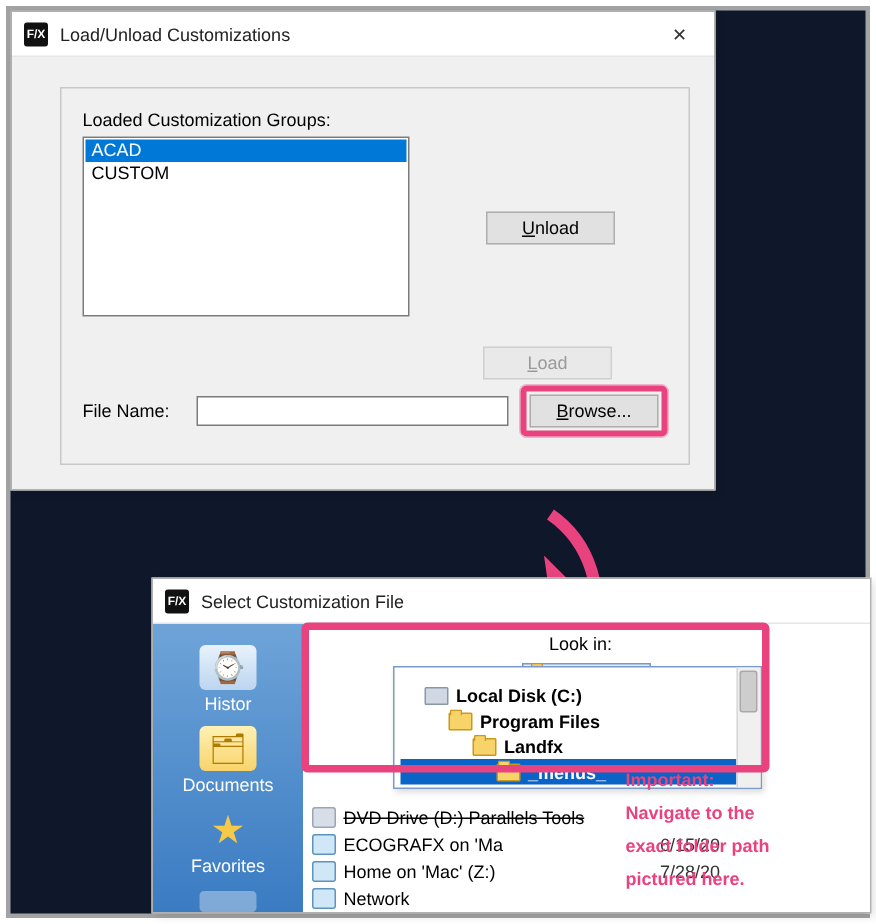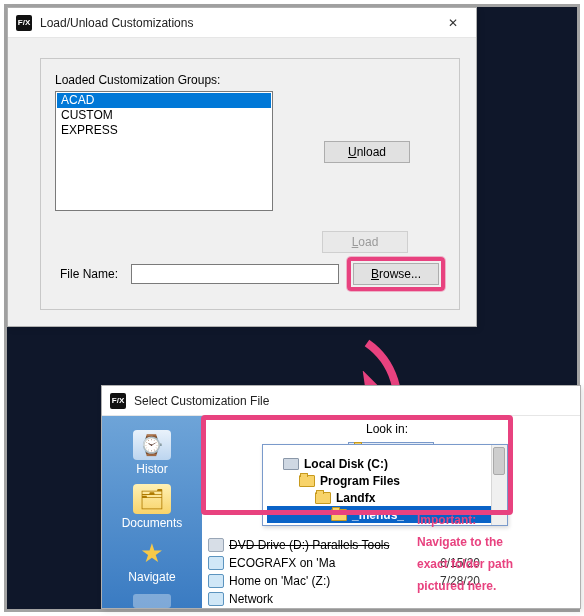--- a/index.html
+++ b/index.html
@@ -17,21 +17,21 @@
   .list-label { margin-bottom:4px; }
   .row { display:flex; gap:16px;align-items:center; }
   .listbox { flex:0 0 218px; height:120px; border:1px solid #7a7a7a; background:#fff; overflow:auto; padding:1px; }
   .listbox .opt { padding:0 4px; line-height:15px; }
   .listbox .opt.sel { background:#0078d7; color:#fff; }
   .btncol { flex:1; display:flex; flex-direction:column; align-items:center; padding-top:2px; gap:12px; }
   .winbtn { width:86px; height:22px; background:#e1e1e1; border:1px solid #adadad; display:flex; align-items:center; justify-content:center; cursor:default; }
   .winbtn.disabled { color:#9a9a9a; border-color:#cfcfcf; background:#e9e9e9; }
   .loadrow { display:flex; justify-content:flex-end; margin:20px 0 4px 0; }
   .fnrow { display:flex; align-items:center; gap:8px; }
-  .fnlabel { width:68px;text-align:center; }
+  .fnlabel { width:68px; }
   .fninput { flex:1; height:20px; border:1px solid #7a7a7a; background:#fff; padding:0 4px; }
   .browse-wrap { border:4px solid #e8427f; border-radius:4px; padding:2px; box-shadow:0 0 0 1px rgba(232,66,127,.35); }
   .winbtn .u { text-decoration:underline; }
 
   
   .dlg2 { position:absolute; left:94px; top:378px; width:480px; height:224px; border:1px solid #b0b0b0; background:#fff; box-shadow:2px 2px 6px rgba(0,0,0,.12); overflow:hidden; }
   .dlg2 .body { display:flex; height:calc(100% - 30px); }
   .sidebar { width:100px; background:linear-gradient(#6ea4d8,#3a7bc2); display:flex; flex-direction:column; align-items:center; padding-top:10px; gap:4px; color:#fff; }
   .side-item { text-align:center; font-size:11px; }
   .side-ic { width:38px; height:30px; margin:4px auto 2px auto; border-radius:4px; display:flex; align-items:center; justify-content:center; font-size:20px; }
@@ -92,21 +92,20 @@
       <div class="title">Load/Unload Customizations</div>
       <div class="close-x">✕</div>
     </div>
     <div class="dlg1-body">
       <div class="group">
         <div class="list-label">Loaded Customization Groups:</div>
         <div class="row">
           <div class="listbox">
             <div class="opt sel">ACAD</div>
             <div class="opt">CUSTOM</div>
-            <div class="opt">EXPRESS</div>
           </div>
           <div class="btncol">
             <div class="winbtn">
               <span></span>
                 <span class="u">U</span>
                 <span>nload</span>
             </div>
           </div>
         </div>
         <div class="loadrow">
@@ -152,21 +151,21 @@
         <div class="side-item">
           <div class="side-ic ic-hist">⌚</div>
           <div>Histor</div>
         </div>
         <div class="side-item">
           <div class="side-ic ic-docs">🗂</div>
           <div>Documents</div>
         </div>
         <div class="side-item">
           <div class="side-ic ic-fav">★</div>
-          <div>Navigate</div>
+          <div>Favorites</div>
         </div>
         <div class="side-blank"></div>
       </div>
       <div class="main">
         <div class="lookrow">
           <div class="looklabel">Look in:</div>
           <div class="lookbox">
             <span class="fic"></span>
             <span>_menus_</span>
             <span class="chev">▾</span>

